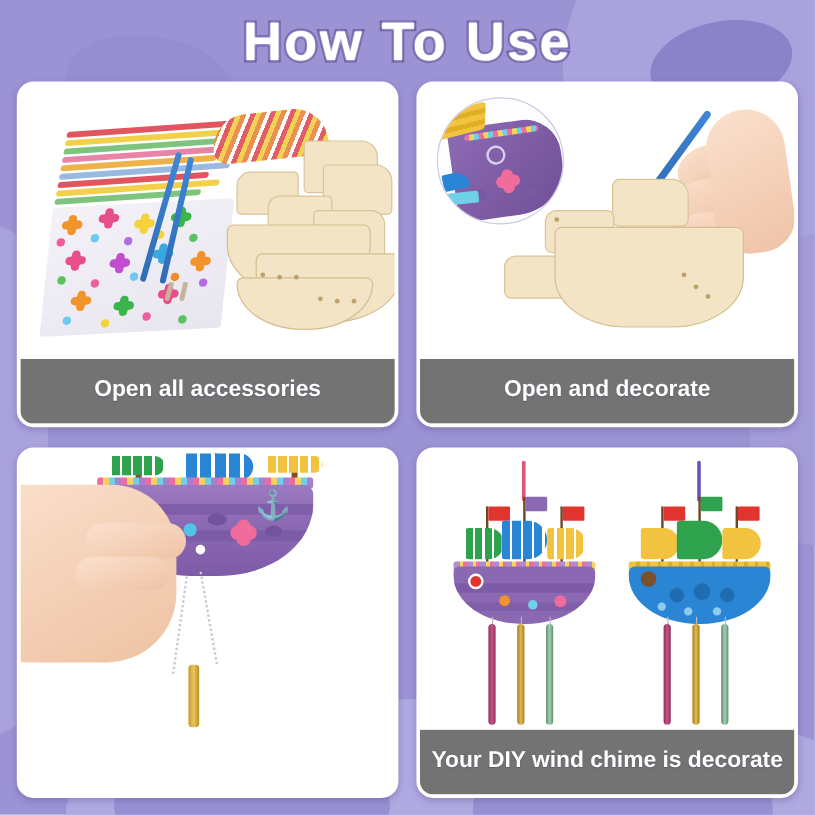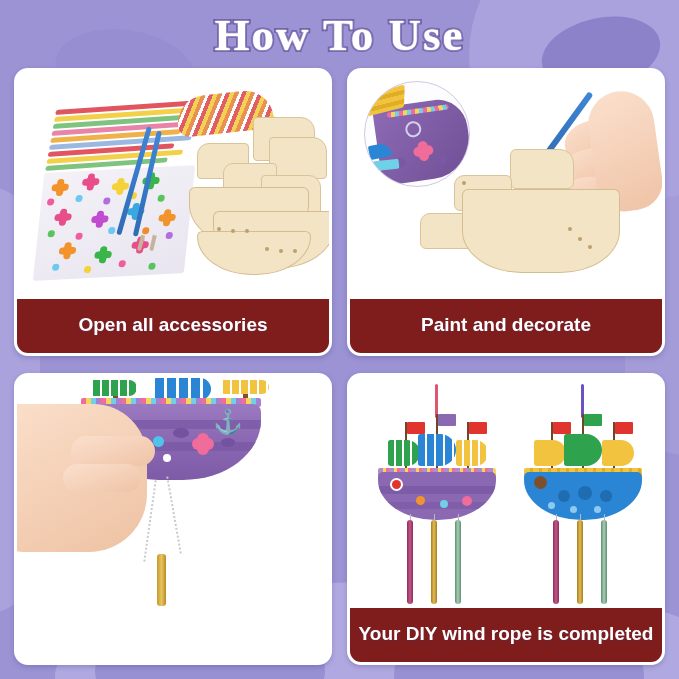--- a/index.html
+++ b/index.html
@@ -79,21 +79,21 @@
     display: flex;
     align-items: center;
     justify-content: center;
     z-index: 5;
   }
   .title {
     font-size: 45px;
     font-weight: bold;
     letter-spacing: 2px;
     color: #ffffff;
-    font-family: Liberation Serif, serif;
+    font-family: Liberation Sans, sans-serif;
     -webkit-text-stroke: 4px #6f5fa8;
     paint-order: stroke fill;
     text-shadow:
       0 0 2px #ffffff,
       0 2px 0 rgba(120,105,175,.35);
   }
 
   
   .grid {
     position: absolute;
@@ -116,21 +116,21 @@
     overflow: hidden;
   }
   .photo {
     position: relative;
     flex: 1 1 auto;
     background: #ffffff;
     overflow: hidden;
   }
   .caption {
     flex: 0 0 auto;
-    background: #7f1d1d;
+    background: #737373;
     color: #ffffff;
     font-size: 19px;
     font-weight: bold;
     text-align: center;
     line-height: 1.22;
     padding: 9px 6px 11px;
     display: flex;
     align-items: center;
     justify-content: center;
     min-height: 54px;
@@ -476,21 +476,21 @@
           <div class="wood" style="left:104px;top:104px;width:56px;height:34px;border-radius:10px 6px 6px 6px"></div>
           <div class="wood" style="left:124px;top:130px;width:66px;height:38px;border-radius:12px 6px 6px 6px"></div>
           <div class="wood" style="left:70px;top:142px;width:58px;height:34px;border-radius:10px 6px 6px 6px"></div>
           <div class="hull" style="left:112px;top:118px;width:156px;height:82px"></div>
           <div class="dot" style="left:112px;top:110px;width:4px;height:4px;background:#bda06d"></div>
           <div class="dot" style="left:218px;top:156px;width:4px;height:4px;background:#bda06d"></div>
           <div class="dot" style="left:228px;top:166px;width:4px;height:4px;background:#bda06d"></div>
           <div class="dot" style="left:238px;top:174px;width:4px;height:4px;background:#bda06d"></div>
         </div>
       </div>
-      <div class="caption">Paint and decorate</div>
+      <div class="caption">Open and decorate</div>
     </div>
 
     <div class="card">
       <div class="photo">
         <div class="p3">
 
           <div class="mast" style="left:96px;top:6px;height:40px"></div>
           <div class="sail" style="left:76px;top:4px;width:44px;height:16px;
                       background:repeating-linear-gradient(90deg,#2fa24e 0 7px,#ffffff 7px 9px)"></div>
           <div class="mast" style="left:160px;top:2px;height:44px"></div>
@@ -596,17 +596,17 @@
             <div class="c4-wire" style="left:38px"></div>
             <div class="c4-wire" style="left:62px"></div>
             <div class="c4-wire" style="left:86px"></div>
             <div class="c4-tube" style="left:35px;background:linear-gradient(90deg,#8d2f57,#c4548a,#8d2f57)"></div>
             <div class="c4-tube" style="left:59px;background:linear-gradient(90deg,#a87c1e,#e0bb53,#a87c1e)"></div>
             <div class="c4-tube" style="left:83px;background:linear-gradient(90deg,#5d8f72,#a6cdb2,#5d8f72)"></div>
           </div>
 
         </div>
       </div>
-      <div class="caption">Your DIY wind rope is completed</div>
+      <div class="caption">Your DIY wind chime is decorate</div>
     </div>
 
   </div>
 </div>
 
 </body></html>

